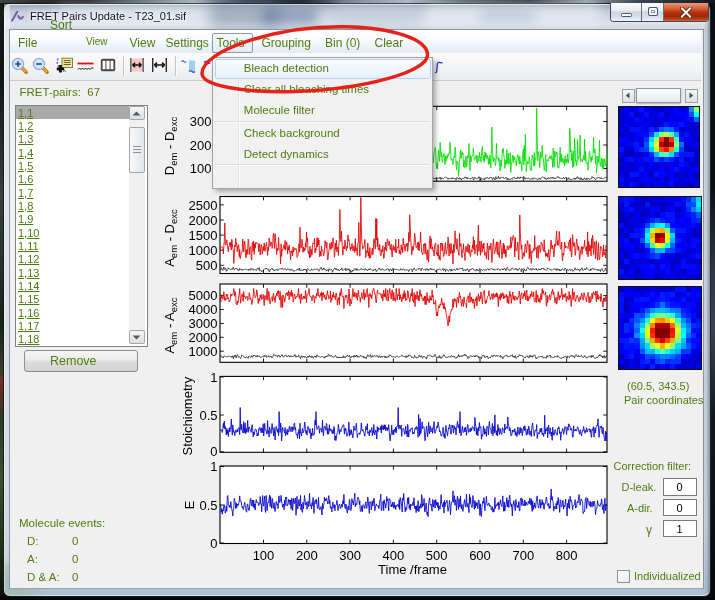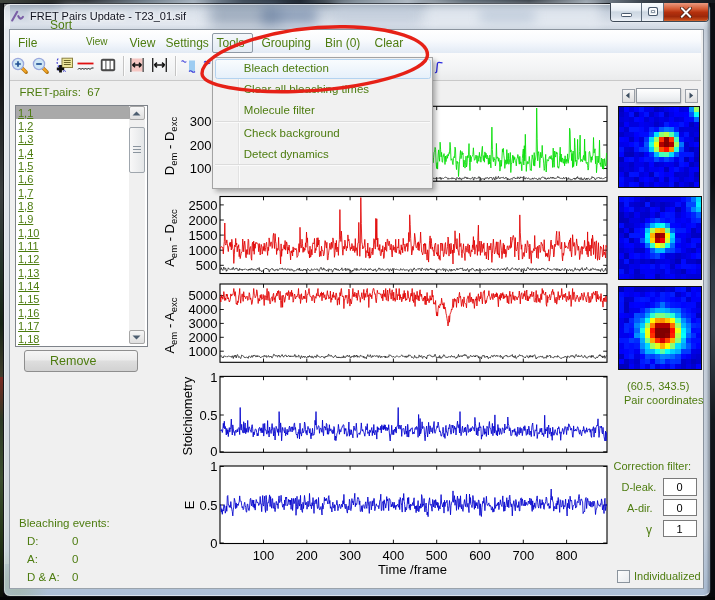--- a/index.html
+++ b/index.html
@@ -146,21 +146,21 @@
 <div class="abs" style="left:128.5px;top:330px;width:16.5px;height:14px;background:linear-gradient(180deg,#f6f6f6,#dfdfdf);border:1px solid #a6a6a6;border-radius:2px;box-sizing:border-box;"></div>
 <svg class="abs" style="left:132px;top:334.5px" width="9" height="5" viewBox="0 0 9 5">
     <path d="M0.5 0.5 L4.5 4.5 L8.5 0.5 Z" fill="#4d5e70"></path>
   </svg>
 <div class="abs" style="left:129px;top:126.5px;width:15.5px;height:46px;background:linear-gradient(90deg,#f8f8f8,#e4e6e8);border:1px solid #9fa6ad;border-radius:2px;box-sizing:border-box;"></div>
 <div class="abs" style="left:132.5px;top:145.5px;width:8.5px;height:1.4px;background:#8a949e;box-shadow:0 3px 0 #8a949e,0 6px 0 #8a949e;"></div>
 
 <div class="abs" style="left:24px;top:349.5px;width:114px;height:22px;border:1px solid #8e8e8e;border-radius:3px;background:linear-gradient(180deg,#f5f5f5 0,#ebebeb 45%,#dedede 50%,#d2d2d2 100%);box-sizing:border-box;"></div>
 <div class="txt" style="left:50px;top:353.5px;font-size:12.5px">Remove</div>
 
-<div class="txt" style="left:19px;top:516.5px;font-size:11.5px">Bleaching events:</div>
+<div class="txt" style="left:19px;top:516.5px;font-size:11.5px">Molecule events:</div>
 <div class="txt" style="left:27px;top:534.5px;font-size:11.5px">D:</div>
 <div class="txt" style="left:72px;top:534.5px;font-size:11.5px">0</div>
 <div class="txt" style="left:27px;top:552.5px;font-size:11.5px">A:</div>
 <div class="txt" style="left:72px;top:552.5px;font-size:11.5px">0</div>
 <div class="txt" style="left:27px;top:570.5px;font-size:11.5px">D &amp; A:</div>
 <div class="txt" style="left:72px;top:570.5px;font-size:11.5px">0</div>
 
 <svg style="position:absolute;left:160px;top:90px" width="460" height="495" viewBox="160 90 460 495" font-family="Liberation Sans, sans-serif">
     <rect x="220.0" y="106.3" width="387.0" height="74.9" fill="#fff"></rect>
     <rect x="220.0" y="196.5" width="387.0" height="77.0" fill="#fff"></rect>

